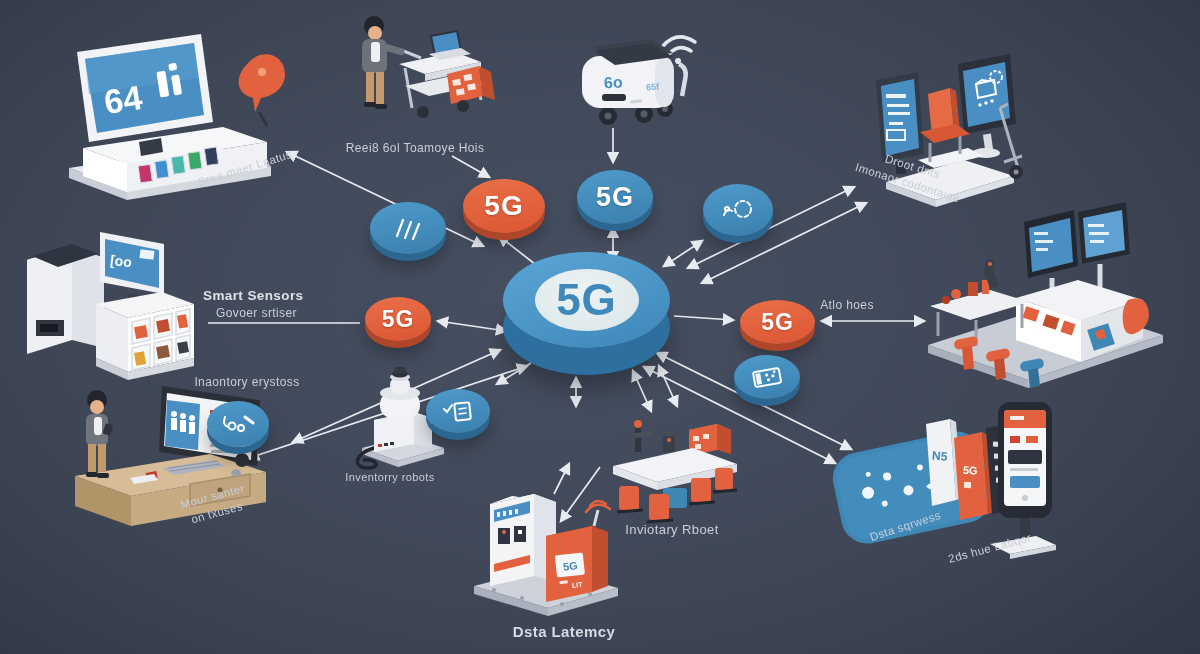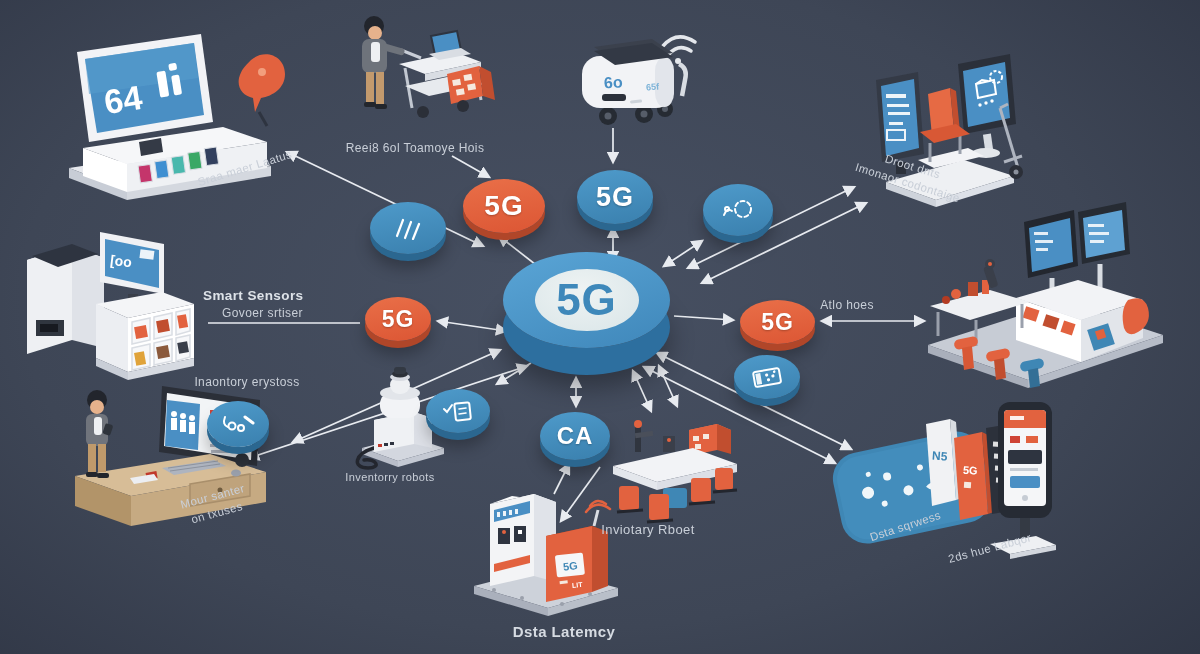--- a/index.html
+++ b/index.html
@@ -506,23 +506,20 @@
   <div class="node blue" style="left:426px;top:389px;width:64px;height:44px">
     <svg width="34" height="24" viewBox="0 0 34 24">
       <g stroke="#ffffff" stroke-width="2" fill="none" stroke-linecap="round">
         <path d="M3,10 l3,3 l5,-7"></path>
         <rect x="14" y="4" width="15" height="17" rx="2" transform="rotate(-6 21 12)"></rect>
         <path d="M18,10 l7,-1 M18,15 l7,-1" stroke-width="1.6"></path>
       </g>
     </svg>
   </div>
 
-  <div class="node blue" style="left:540px;top:412px;width:70px;height:48px">
-    <span class="node-label" style="font-size:24px">CA</span>
-  </div>
 
   <div class="node blue" style="left:734px;top:355px;width:66px;height:44px">
     <svg width="34" height="24" viewBox="0 0 34 24">
       <g transform="rotate(-10 17 12)">
         <rect x="4" y="5" width="26" height="15" rx="2" stroke="#ffffff" stroke-width="2" fill="none"></rect>
         <rect x="6" y="7" width="5" height="11" fill="#ffffff" opacity="0.9"></rect>
         <circle cx="17" cy="10" r="1.6" fill="#fff"></circle>
           <circle cx="23" cy="12" r="1.6" fill="#fff"></circle>
         <circle cx="18" cy="15" r="1.6" fill="#fff"></circle>
           <circle cx="25" cy="8" r="1.3" fill="#fff"></circle>
@@ -534,34 +531,34 @@
 
   <div class="lbl" style="left:340px;top:139px;width:150px">Reei8 6ol Toamoye Hois</div>
 
 
   <div class="lbl" style="left:845px;top:158px;width:130px;transform:rotate(17deg);font-size:11.5px">
     <span>Droot dnts</span><br>
     <span>Imonaor codontaige</span>
   </div>
 
   <div class="lbl lbl-left" style="left:203px;top:286px;font-size:13.5px;font-weight:700;color:#dde2e8">Smart Sensors</div>
-  <div class="lbl lbl-left" style="left:222px;top:304px;font-size:12px">Govoer srtiser</div>
+  <div class="lbl lbl-left" style="left:216px;top:304px;font-size:12px">Govoer srtiser</div>
 
   <div class="lbl" style="left:812px;top:296px;width:70px">Atlo hoes</div>
 
   <div class="lbl" style="left:192px;top:373px;width:110px">Inaontory erystoss</div>
 
   <div class="lbl" style="left:165px;top:488px;width:100px;transform:rotate(-15deg);font-size:11.5px">
     <span>Mour santer</span><br>
     <span>on txuses</span>
   </div>
 
   <div class="lbl" style="left:330px;top:469px;width:120px;font-size:11px">Inventorry robots</div>
 
-  <div class="lbl" style="left:588px;top:520px;width:120px;font-size:13px">Inviotary Rboet</div>
+  <div class="lbl" style="left:612px;top:520px;width:120px;font-size:13px">Inviotary Rboet</div>
 
   <div class="lbl" style="left:509px;top:621px;width:110px;font-size:15px;font-weight:700;color:#d6dbe2">Dsta Latemcy</div>
 
 
   <div class="lbl" style="left:858px;top:518px;width:95px;transform:rotate(-18deg);font-size:11.5px">Dsta sqrwess</div>
 
   <div class="lbl" style="left:935px;top:540px;width:110px;transform:rotate(-15deg);font-size:11.5px">2ds hue Labqor</div>
 
 </div>
 

